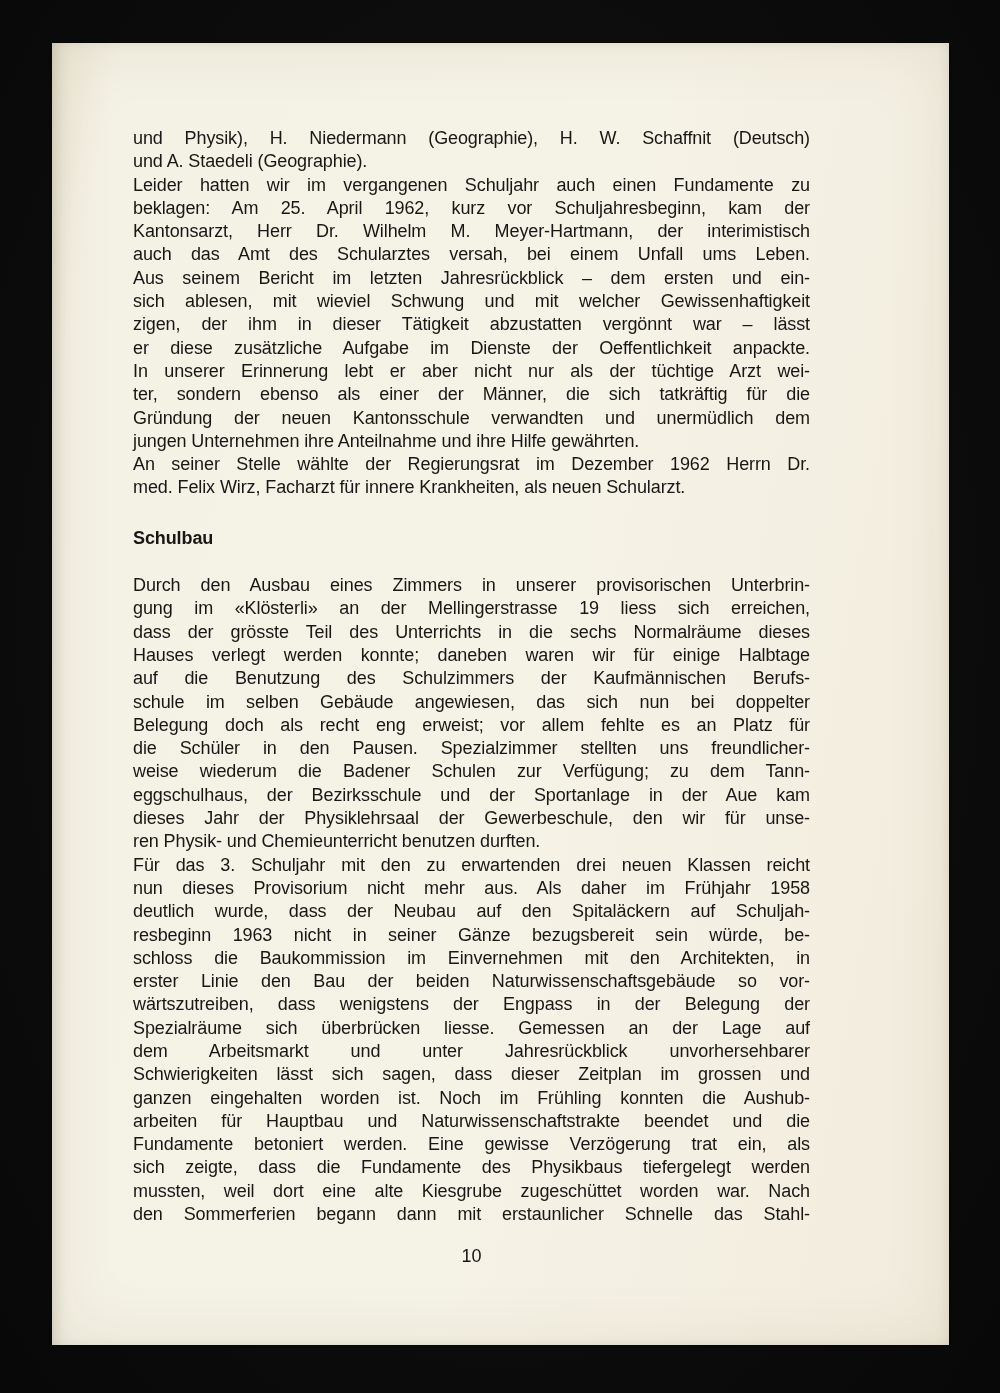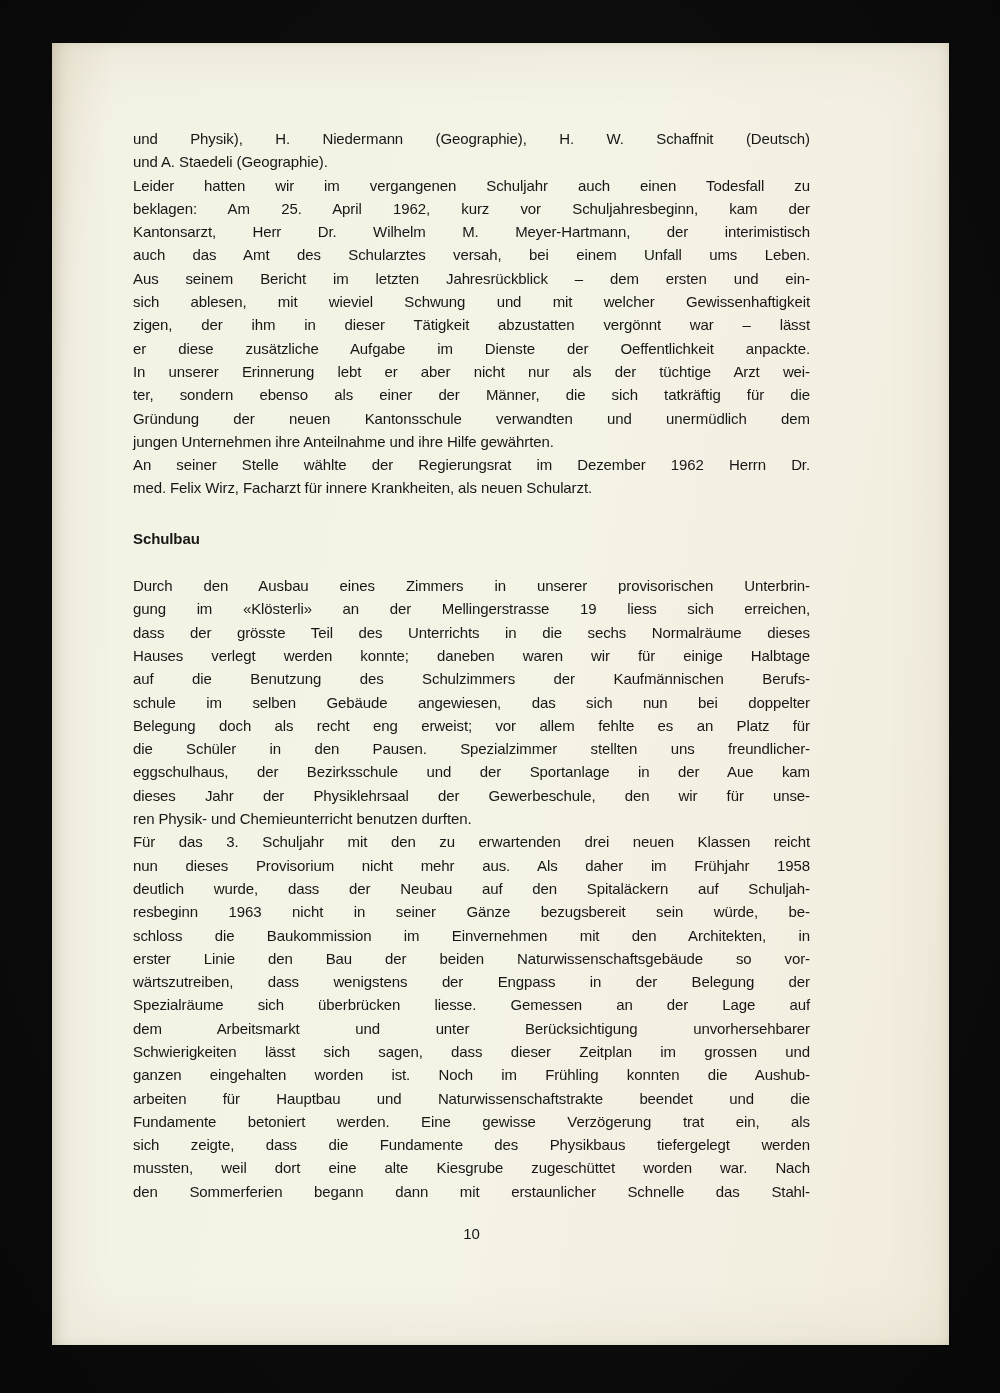--- a/index.html
+++ b/index.html
@@ -26,21 +26,21 @@
       inset 10px 0 18px -10px rgba(90, 75, 40, 0.28),
       inset -6px 0 14px -8px rgba(90, 75, 40, 0.18),
       0 0 2px rgba(0,0,0,0.9);
   }
   .textblock {
     position: absolute;
     left: 81px;
     top: 84px;
     width: 677px;
     color: #181715;
-    font-size: 15px;
+    font-size: 18px;
     line-height: 23.3px;
     letter-spacing: -0.1px;
   }
   .para {
     margin: 0;
   }
   .line {
     text-align: justify;
     text-align-last: justify;
     white-space: normal;
@@ -62,21 +62,21 @@
 <body>
 
 <div class="scan">
   <div class="textblock">
     <div id="content">
         <div class="para">
           <div class="line">und Physik), H. Niedermann (Geographie), H. W. Schaffnit (Deutsch)</div>
           <div class="line last">und A. Staedeli (Geographie).</div>
         </div>
         <div class="para">
-          <div class="line">Leider hatten wir im vergangenen Schuljahr auch einen Todesfall zu</div>
+          <div class="line">Leider hatten wir im vergangenen Schuljahr auch einen Fundamente zu</div>
           <div class="line">beklagen: Am 25. April 1962, kurz vor Schuljahresbeginn, kam der</div>
           <div class="line">Kantonsarzt, Herr Dr. Wilhelm M. Meyer-Hartmann, der interimistisch</div>
           <div class="line">auch das Amt des Schularztes versah, bei einem Unfall ums Leben.</div>
           <div class="line">Aus seinem Bericht im letzten Jahresrückblick – dem ersten und ein-</div>
           <div class="line">sich ablesen, mit wieviel Schwung und mit welcher Gewissenhaftigkeit</div>
           <div class="line">zigen, der ihm in dieser Tätigkeit abzustatten vergönnt war – lässt</div>
           <div class="line">er diese zusätzliche Aufgabe im Dienste der Oeffentlichkeit anpackte.</div>
           <div class="line">In unserer Erinnerung lebt er aber nicht nur als der tüchtige Arzt wei-</div>
           <div class="line">ter, sondern ebenso als einer der Männer, die sich tatkräftig für die</div>
           <div class="line">Gründung der neuen Kantonsschule verwandten und unermüdlich dem</div>
@@ -89,34 +89,35 @@
         <div class="heading">Schulbau</div>
         <div class="para">
           <div class="line">Durch den Ausbau eines Zimmers in unserer provisorischen Unterbrin-</div>
           <div class="line">gung im «Klösterli» an der Mellingerstrasse 19 liess sich erreichen,</div>
           <div class="line">dass der grösste Teil des Unterrichts in die sechs Normalräume dieses</div>
           <div class="line">Hauses verlegt werden konnte; daneben waren wir für einige Halbtage</div>
           <div class="line">auf die Benutzung des Schulzimmers der Kaufmännischen Berufs-</div>
           <div class="line">schule im selben Gebäude angewiesen, das sich nun bei doppelter</div>
           <div class="line">Belegung doch als recht eng erweist; vor allem fehlte es an Platz für</div>
           <div class="line">die Schüler in den Pausen. Spezialzimmer stellten uns freundlicher-</div>
+          <div class="line">weise wiederum die Badener Schulen zur Verfügung; zu dem Tann-</div>
           <div class="line">eggschulhaus, der Bezirksschule und der Sportanlage in der Aue kam</div>
           <div class="line">dieses Jahr der Physiklehrsaal der Gewerbeschule, den wir für unse-</div>
           <div class="line last">ren Physik- und Chemieunterricht benutzen durften.</div>
         </div>
         <div class="para">
           <div class="line">Für das 3. Schuljahr mit den zu erwartenden drei neuen Klassen reicht</div>
           <div class="line">nun dieses Provisorium nicht mehr aus. Als daher im Frühjahr 1958</div>
           <div class="line">deutlich wurde, dass der Neubau auf den Spitaläckern auf Schuljah-</div>
           <div class="line">resbeginn 1963 nicht in seiner Gänze bezugsbereit sein würde, be-</div>
           <div class="line">schloss die Baukommission im Einvernehmen mit den Architekten, in</div>
           <div class="line">erster Linie den Bau der beiden Naturwissenschaftsgebäude so vor-</div>
           <div class="line">wärtszutreiben, dass wenigstens der Engpass in der Belegung der</div>
           <div class="line">Spezialräume sich überbrücken liesse. Gemessen an der Lage auf</div>
-          <div class="line">dem Arbeitsmarkt und unter Berücksichtigung unvorhersehbarer</div>
+          <div class="line">dem Arbeitsmarkt und unter Jahresrückblick unvorhersehbarer</div>
           <div class="line">Schwierigkeiten lässt sich sagen, dass dieser Zeitplan im grossen und</div>
           <div class="line">ganzen eingehalten worden ist. Noch im Frühling konnten die Aushub-</div>
           <div class="line">arbeiten für Hauptbau und Naturwissenschaftstrakte beendet und die</div>
           <div class="line">Fundamente betoniert werden. Eine gewisse Verzögerung trat ein, als</div>
           <div class="line">sich zeigte, dass die Fundamente des Physikbaus tiefergelegt werden</div>
           <div class="line">mussten, weil dort eine alte Kiesgrube zugeschüttet worden war. Nach</div>
           <div class="line">den Sommerferien begann dann mit erstaunlicher Schnelle das Stahl-</div>
         </div>
       </div>
     <div class="pagenum">10</div>

